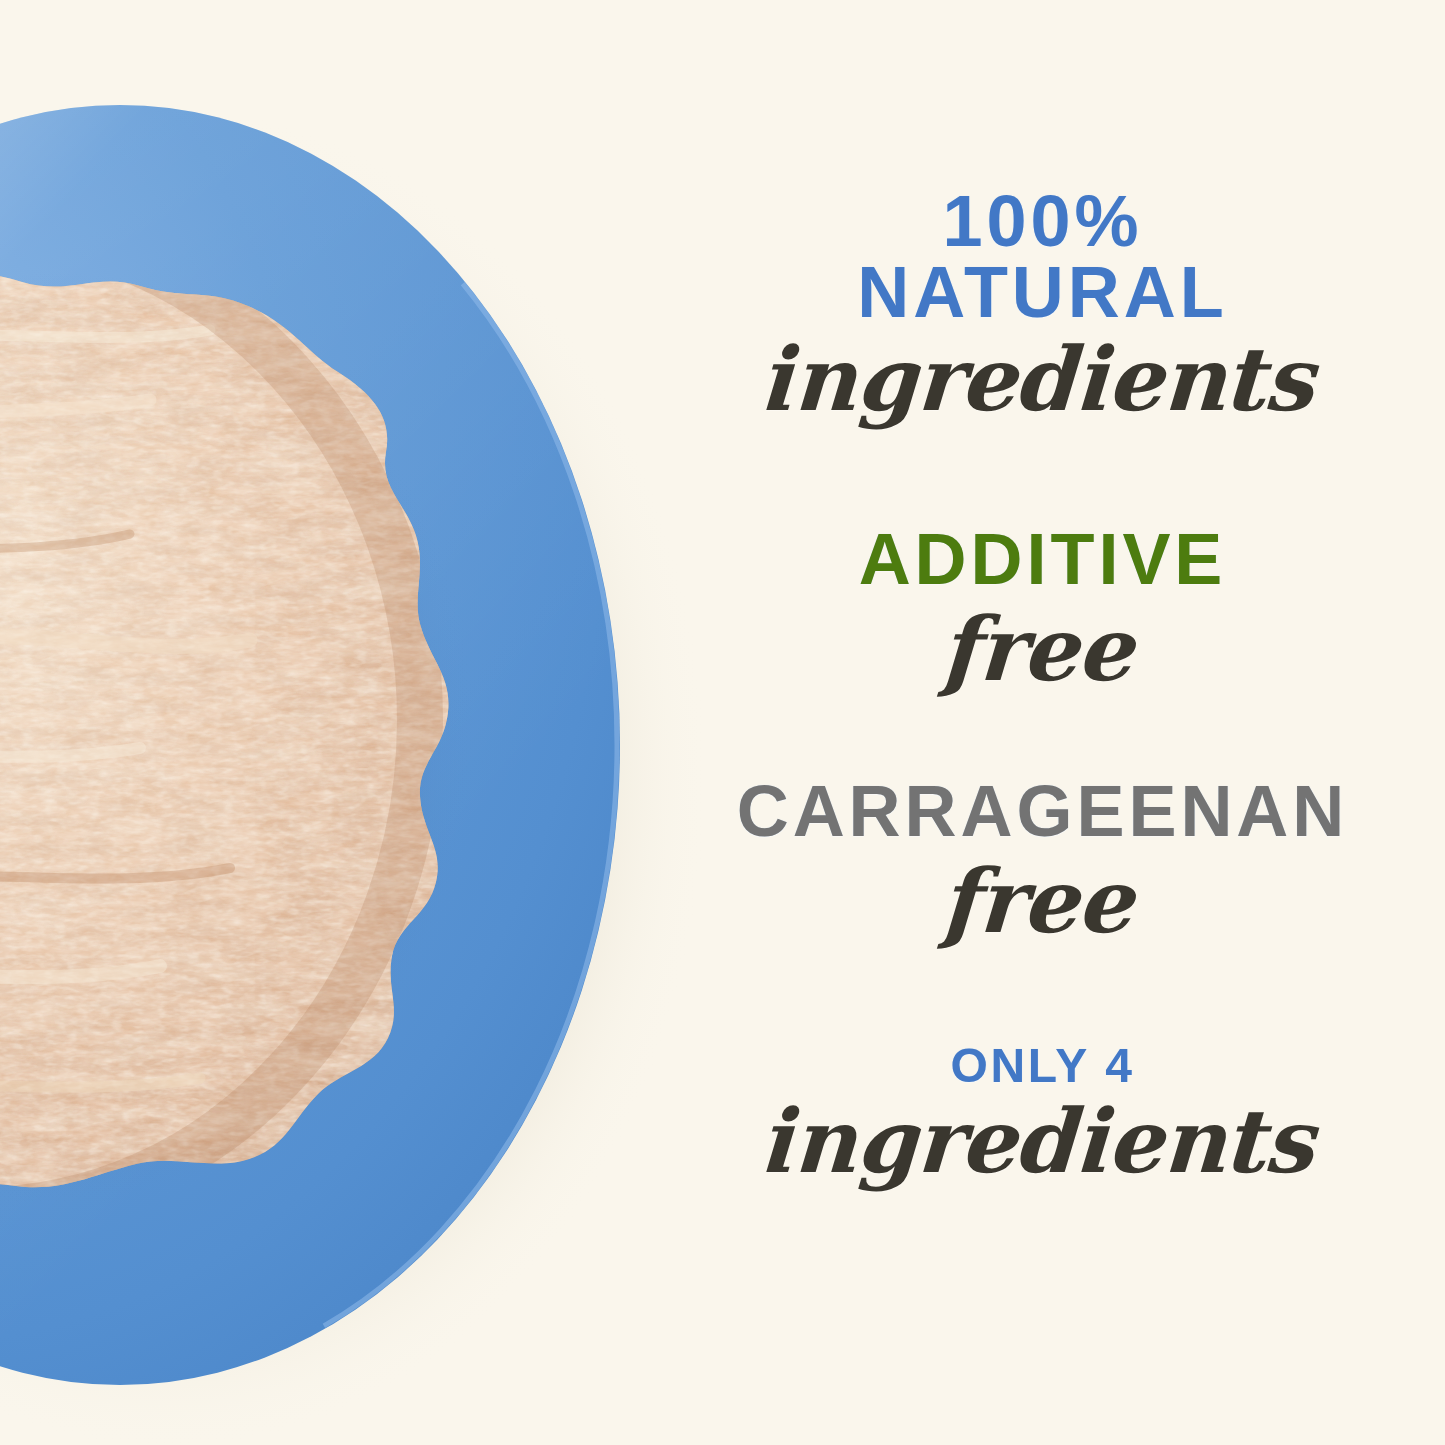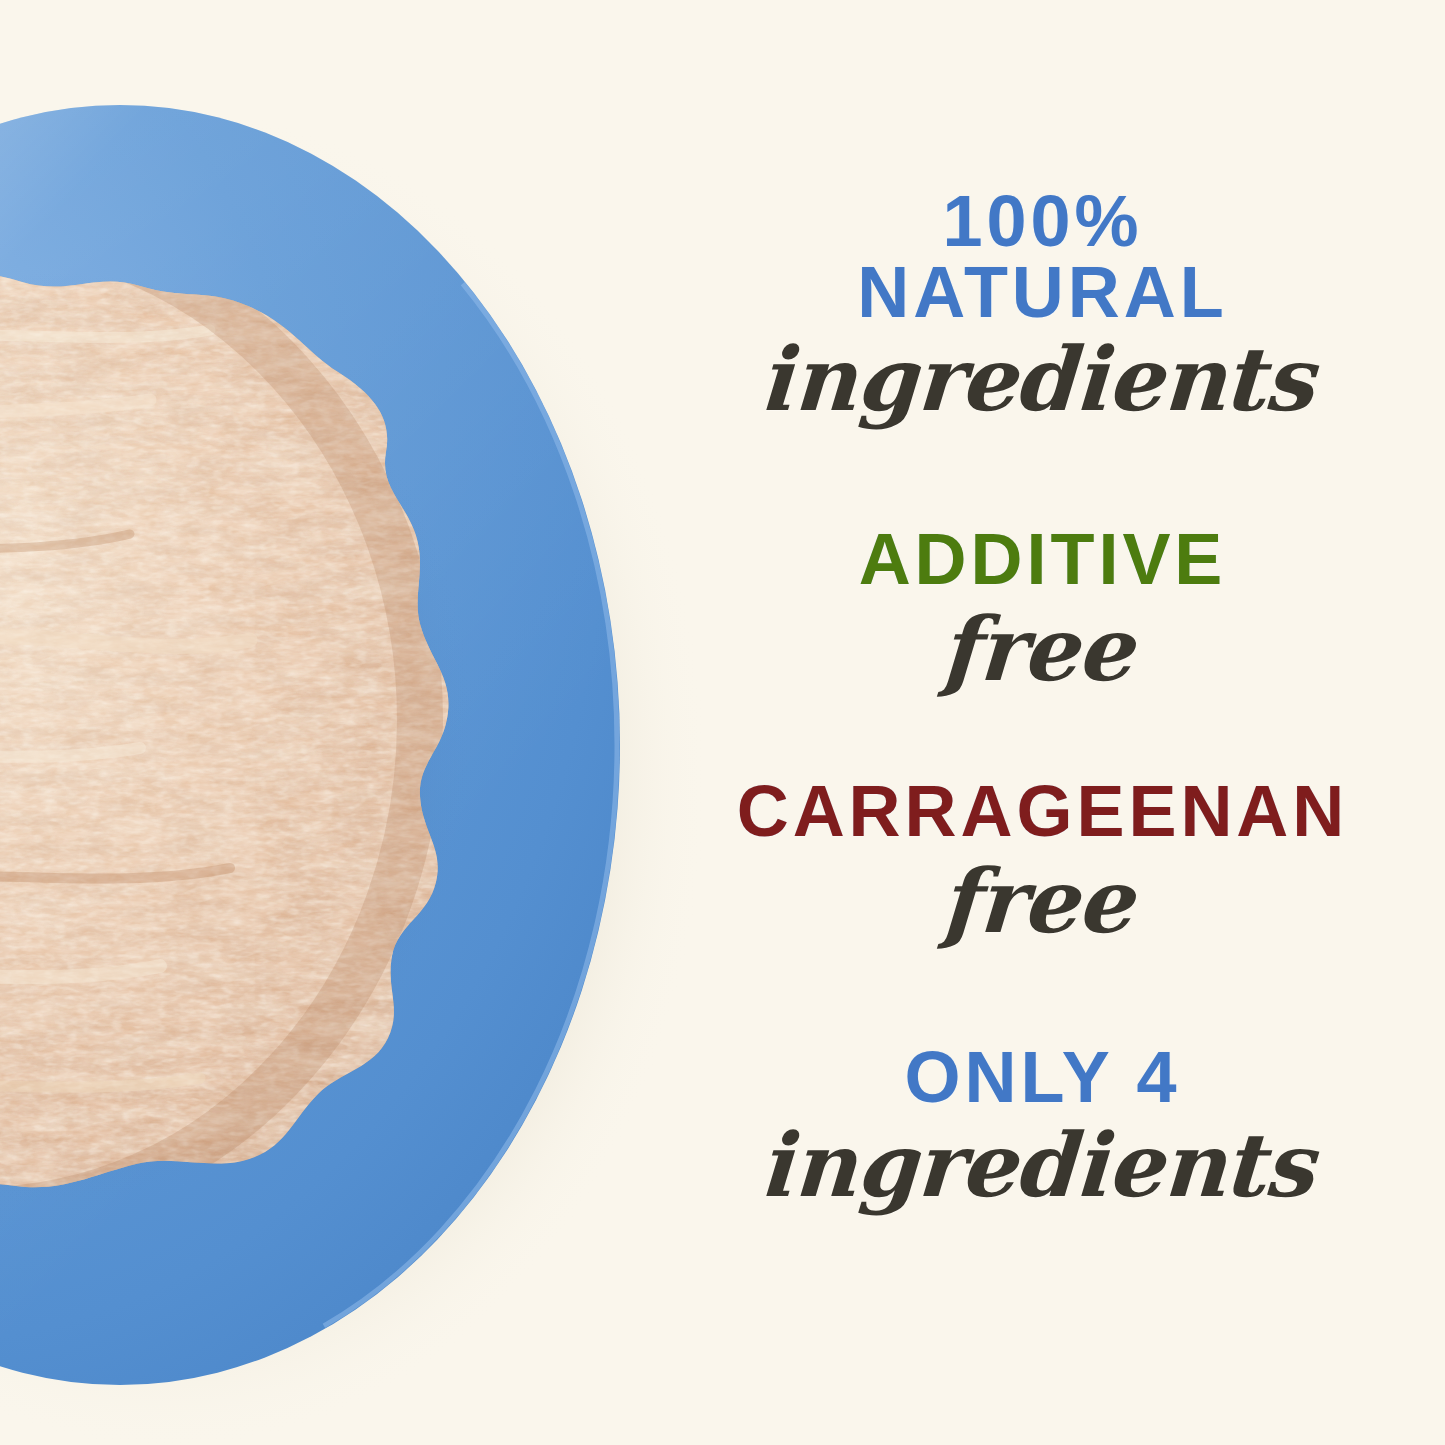--- a/index.html
+++ b/index.html
@@ -76,21 +76,21 @@
 
   #claim-additive     { top: 524px; }
   #claim-additive .claim-main   { font-size: 72px; }
   #claim-additive .claim-script { font-size: 88px; margin-top: 10px; }
 
   #claim-carrageenan  { top: 776px; }
   #claim-carrageenan .claim-main   { font-size: 72px; }
   #claim-carrageenan .claim-script { font-size: 88px; margin-top: 10px; }
 
   #claim-only4        { top: 1042px; }
-  #claim-only4 .claim-main   { font-size: 72px; }
+  #claim-only4 .claim-main   { font-size: 48px; }
   #claim-only4 .claim-script { font-size: 88px; margin-top: 8px; }
 </style>
 </head>
 <body>
 
 <div id="stage" style="background: rgb(250, 246, 236);">
 
   <div id="photo">
     <svg width="760" height="1445" viewBox="0 0 760 1445">
       <defs>
@@ -229,21 +229,21 @@
     </div>
 
     <div class="claim" id="claim-additive">
       <div class="claim-main" style="color: #4d7c0f;">
         <span class="ln">ADDITIVE</span>
       </div>
       <div class="claim-script" style="color: rgb(58, 55, 47);">free</div>
     </div>
 
     <div class="claim" id="claim-carrageenan">
-      <div class="claim-main" style="color: #7f1d1d;">
+      <div class="claim-main" style="color: #737373;">
         <span class="ln">CARRAGEENAN</span>
       </div>
       <div class="claim-script" style="color: rgb(58, 55, 47);">free</div>
     </div>
 
     <div class="claim" id="claim-only4">
       <div class="claim-main" style="color: rgb(66, 120, 198);">
         <span class="ln">ONLY 4</span>
       </div>
       <div class="claim-script" style="color: rgb(58, 55, 47);">ingredients</div>

